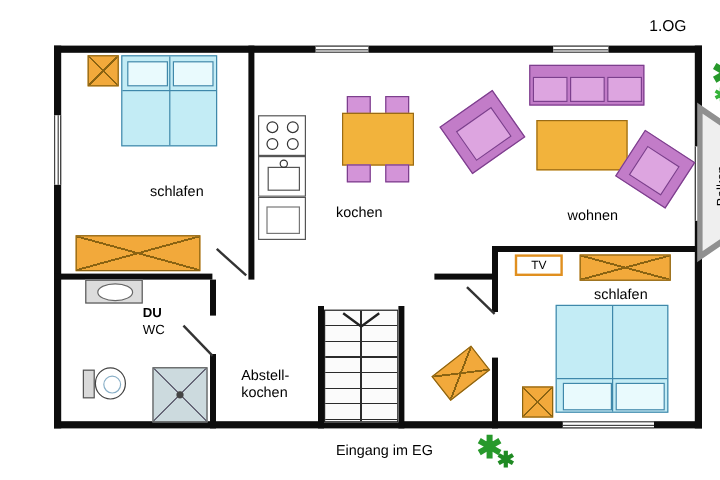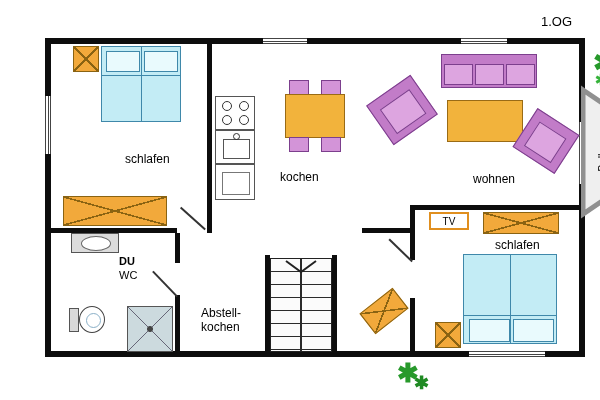--- a/index.html
+++ b/index.html
@@ -155,19 +155,20 @@
     <div class="bedline-h" style="left:0;right:0;top:60px;"></div>
   </div>
   <div class="xbox" style="left:398px;top:322px;width:26px;height:26px;"></div>
 
   <span class="plant-star" style="left:556px;top:48px;font-size:30px;color:#27992b;">✱</span>
   <span class="plant-star" style="left:574px;top:66px;font-size:20px;color:#1f8a23;">✱</span>
   <span class="plant-star" style="left:558px;top:72px;font-size:15px;color:#36b33a;">✱</span>
   <span class="plant-star" style="left:360px;top:360px;font-size:26px;color:#27992b;">✱</span>
   <span class="plant-star" style="left:377px;top:374px;font-size:18px;color:#1f8a23;">✱</span>
 
+  <div class="rlabel" style="left:243px;top:368px;">Eingang im EG</div>
   <svg style="position:absolute;left:574px;top:310px;" width="18" height="44" viewBox="0 0 18 44">
     <line x1="2" y1="3" x2="16" y2="3" stroke="#222" stroke-width="2"></line>
     <line x1="9" y1="3" x2="9" y2="31" stroke="#222" stroke-width="2"></line>
     <polygon points="3,30 15,30 9,43" fill="#222"></polygon>
   </svg>
 
 </div>
 
 </body></html>

